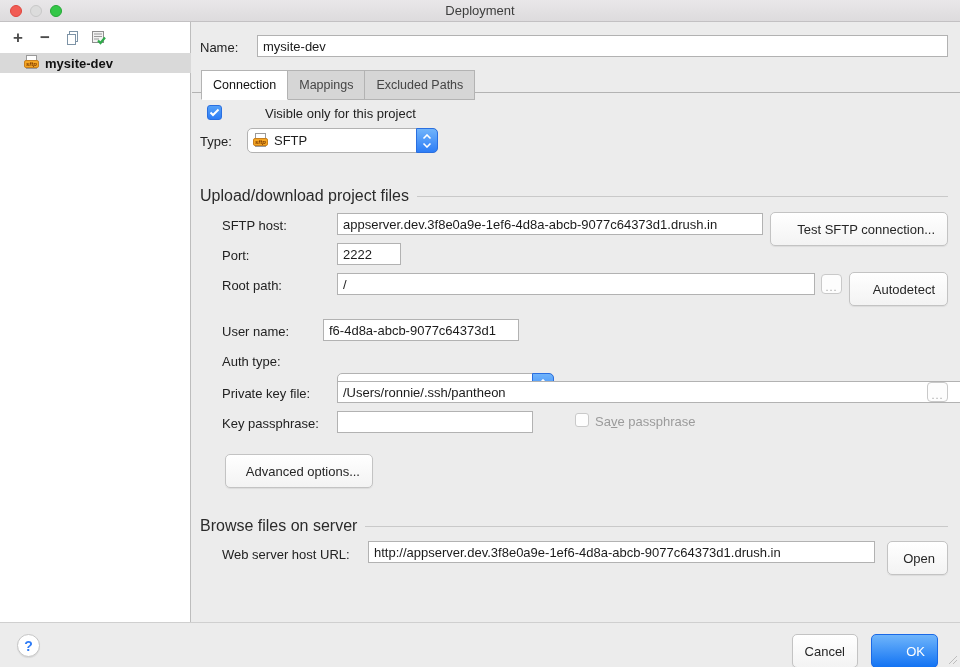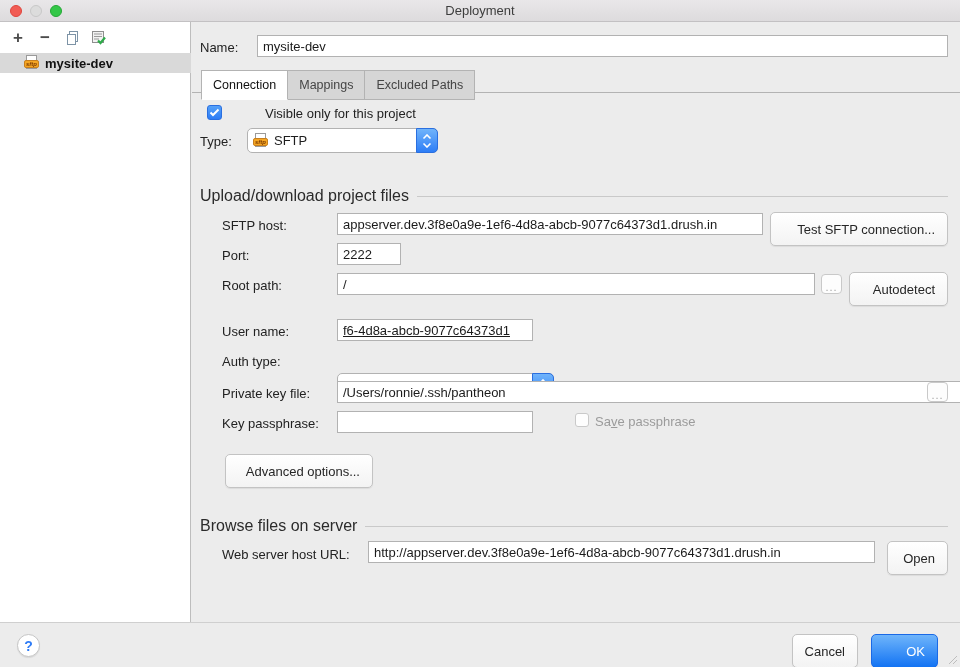--- a/index.html
+++ b/index.html
@@ -184,21 +184,21 @@
   <div class="abs label" style="left:222px; top:278px;">Root path:</div>
   <input class="abs txt-input" style="left: 337px; top: 273px; width: 478px;" type="text" value="/">
   <div class="abs btn-dots" style="left:821px; top:274px;">
     <span>...</span>
   </div>
   <button class="abs btn" style="left:849px; top:272px; width:99px;">
     <span>Autodetect</span>
   </button>
 
   <div class="abs label" style="left:222px; top:324px;text-align:right;">User name:</div>
-  <input class="abs txt-input" style="left: 337px; top: 319px; width: 196px; text-decoration: underline;" type="text" value="f6-4d8a-abcb-9077c64373d1">
+  <input class="abs txt-input" style="left: 323px; top: 319px; width: 196px;" type="text" value="f6-4d8a-abcb-9077c64373d1">
 
   <div class="abs label" style="left:222px; top:354px;">Auth type:</div>
   <div class="abs combo" style="left:337px; top:348px; width:217px;">
     <span class="combo-text">Key pair (OpenSSH or PuTTY)</span>
     <span class="stepper">
       <svg width="10" height="6" viewBox="0 0 10 6">
           <path d="M1.5 4.5 L5 1 L8.5 4.5" fill="none" stroke="#fff" stroke-width="1.6"></path>
         </svg>
       <svg width="10" height="6" viewBox="0 0 10 6">
           <path d="M1.5 1.5 L5 5 L8.5 1.5" fill="none" stroke="#fff" stroke-width="1.6"></path>

